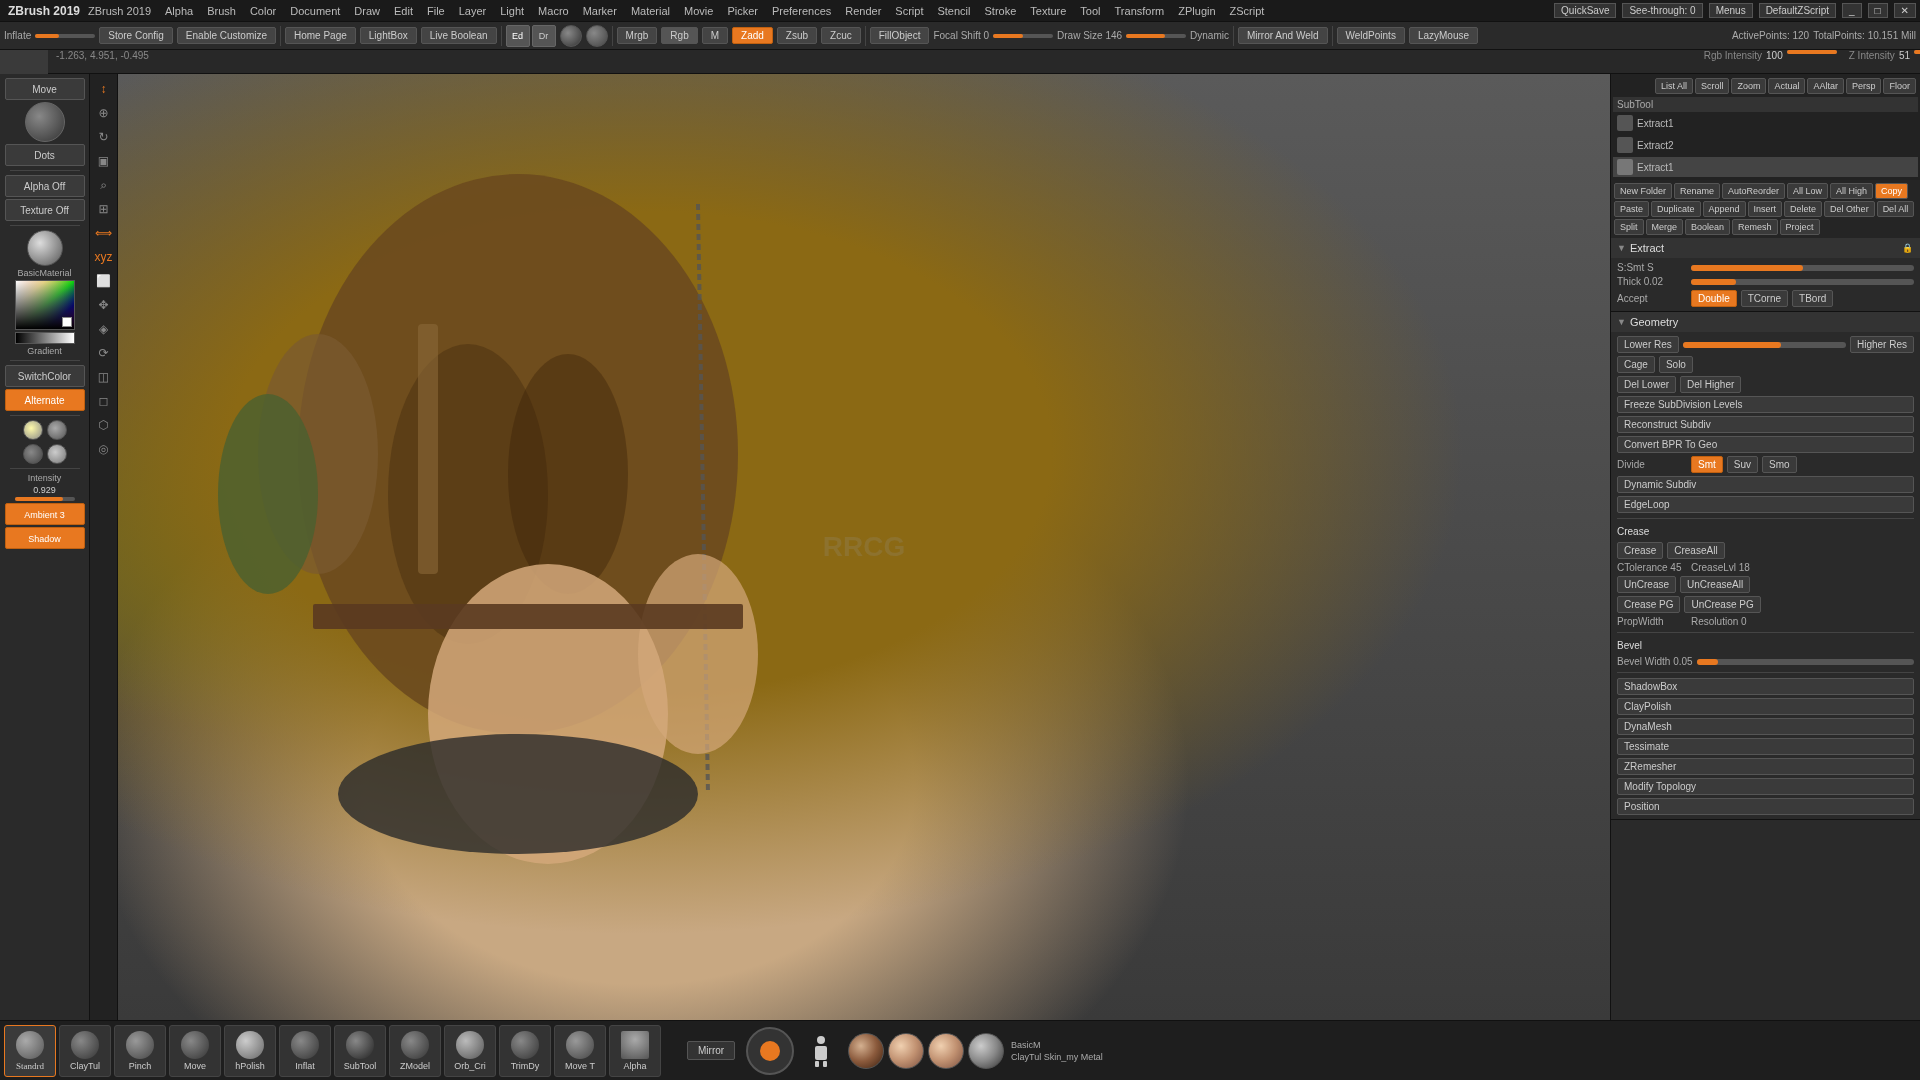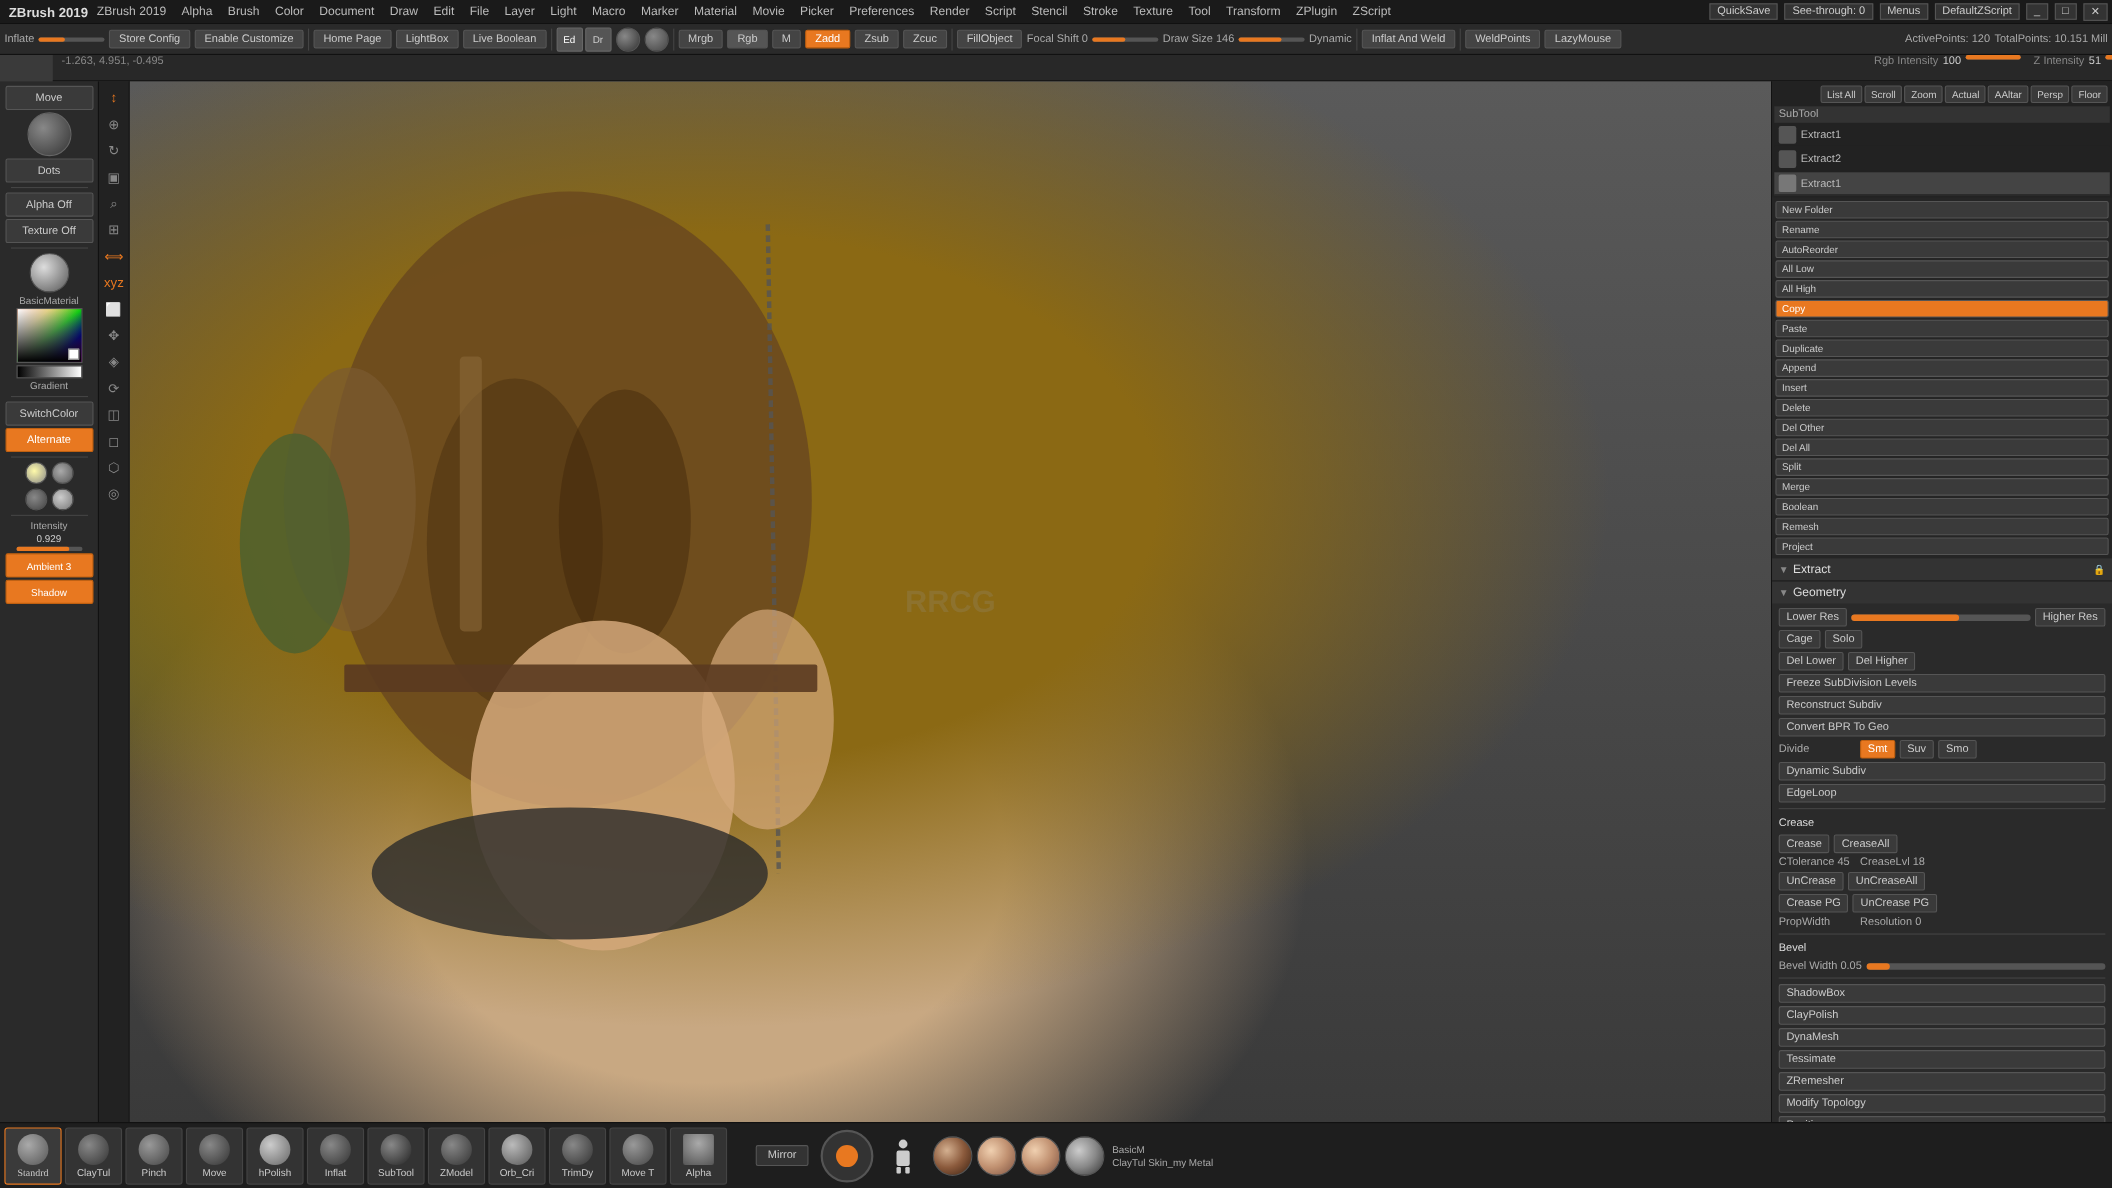--- a/index.html
+++ b/index.html
@@ -218,21 +218,20 @@
       background: #555;
       border-radius: 2px;
       margin-right: 4px;
     }
     .subtool-btns {
       display: flex;
       flex-wrap: wrap;
       gap: 2px;
       padding: 3px;
       background: #252525;
-      flex-direction: column;
     }
     .stb {
       background: #3a3a3a;
       border: 1px solid #555;
       color: #ccc;
       font-size: 9px;
       padding: 2px 5px;
       cursor: pointer;
       border-radius: 2px;
       white-space: nowrap;
@@ -465,21 +464,21 @@
   <span class="tb-label">Focal Shift 0</span>
   <div style="width:60px;height:4px;background:#555;border-radius:2px;">
     <div style="width:50%;height:100%;background:#e87820;border-radius:2px;"></div>
   </div>
   <span class="tb-label">Draw Size 146</span>
   <div style="width:60px;height:4px;background:#555;border-radius:2px;">
     <div style="width:65%;height:100%;background:#e87820;border-radius:2px;"></div>
   </div>
   <span class="tb-label">Dynamic</span>
   <div style="width:1px;height:20px;background:#444;"></div>
-  <span class="tb-btn">Inflat And Weld</span>
+  <span class="tb-btn">Mirror And Weld</span>
   <div style="width:1px;height:20px;background:#444;"></div>
   <span class="tb-btn">WeldPoints</span>
   <span class="tb-btn">LazyMouse</span>
   <div style="margin-left:auto;display:flex;align-items:center;gap:4px;">
     <span style="color:#aaa;font-size:10px;">ActivePoints: 120</span>
     <span style="color:#aaa;font-size:10px;">TotalPoints: 10.151 Mill</span>
   </div>
 </div>
 
 <div id="toolbar2">
@@ -646,20 +645,40 @@
       <div class="stb">Remesh</div>
       <div class="stb">Project</div>
     </div>
 
     <div class="panel-section">
       <div class="panel-header">
         <span class="arrow">▼</span>
         <span>Extract</span>
         <span style="margin-left:auto;font-size:9px;color:#888;">🔒</span>
       </div>
+      <div class="panel-body">
+        <div class="panel-row">
+          <span class="panel-label">S:Smt S</span>
+          <div class="panel-slider" style="width:80px;">
+            <div class="panel-slider-fill" style="width:50%;"></div>
+          </div>
+        </div>
+        <div class="panel-row">
+          <span class="panel-label">Thick 0.02</span>
+          <div class="panel-slider" style="width:80px;">
+            <div class="panel-slider-fill" style="width:20%;"></div>
+          </div>
+        </div>
+        <div class="panel-row">
+          <span class="panel-label">Accept</span>
+          <div class="panel-btn orange">Double</div>
+          <div class="panel-btn">TCorne</div>
+          <div class="panel-btn">TBord</div>
+        </div>
+      </div>
     </div>
 
     <div class="panel-section">
       <div class="panel-header">
         <span class="arrow">▼</span>
         <span>Geometry</span>
       </div>
       <div class="panel-body">
         <div class="panel-row">
           <div class="panel-btn">Lower Res</div>

